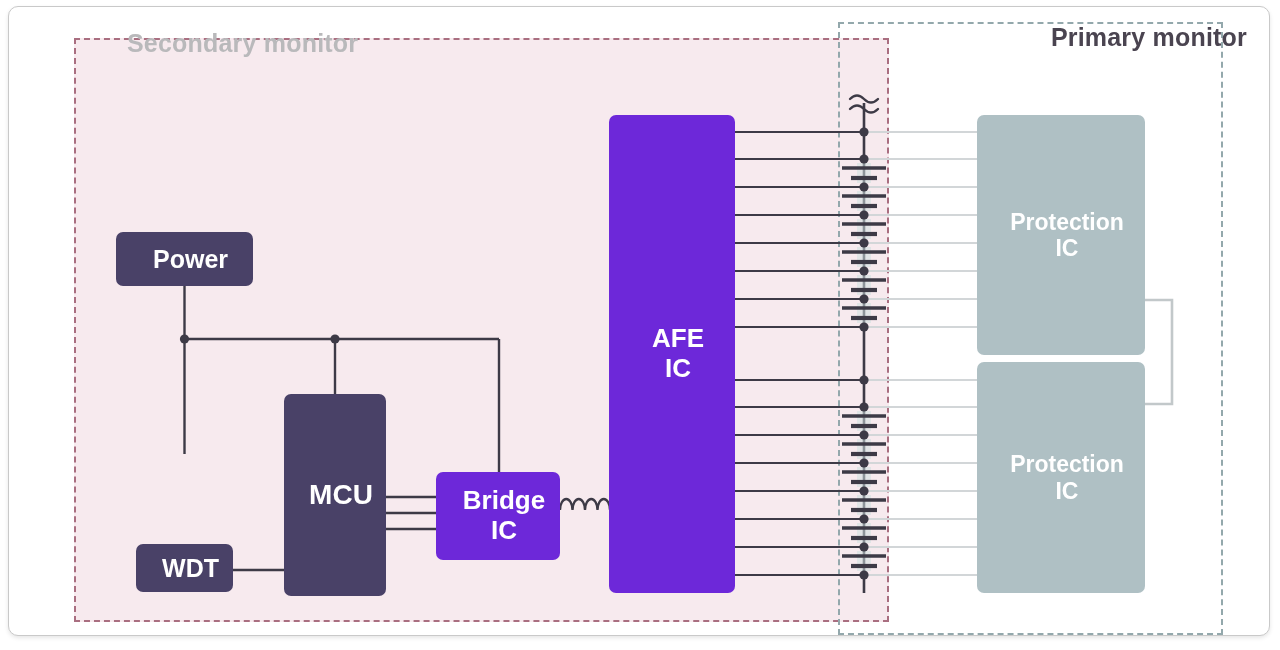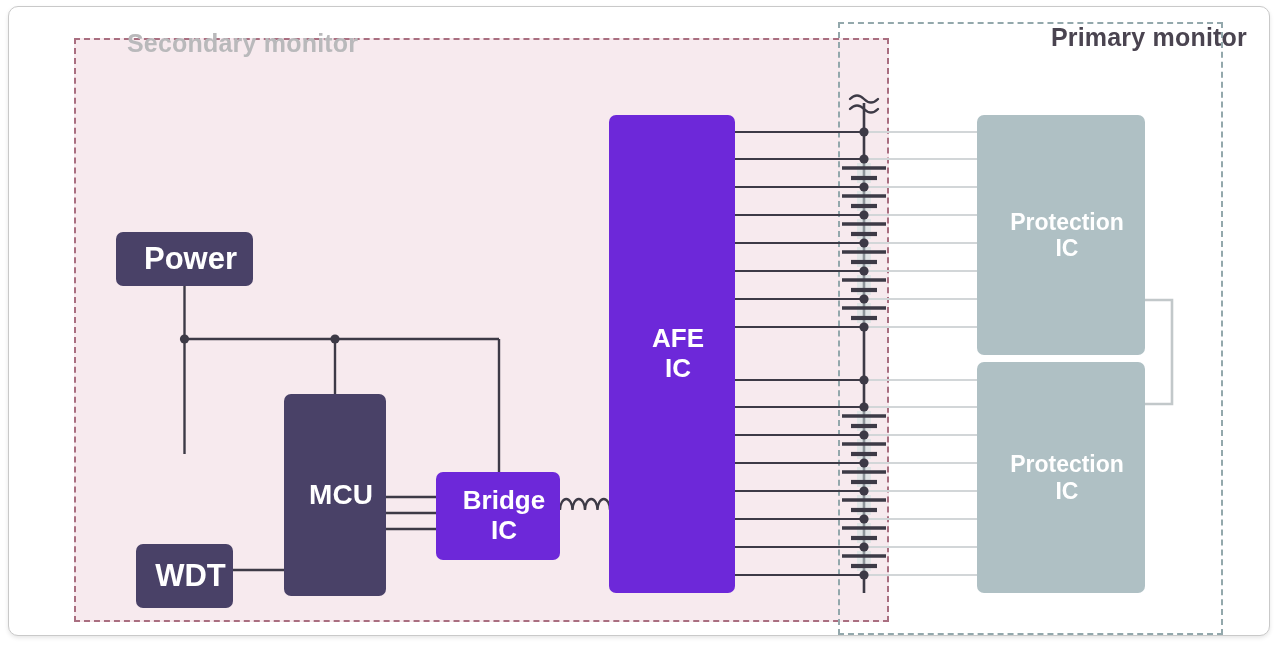--- a/index.html
+++ b/index.html
@@ -204,26 +204,26 @@
           <circle cx="855" cy="540" r="4.6" fill="#3d3a46" stroke="none"></circle>
           <circle cx="855" cy="568" r="4.6" fill="#3d3a46" stroke="none"></circle>
         </g>
       <g id="misc" fill="none">
           <path d="M 551 503 a 6.25 11 0 1 1 12.5 0 a 6.25 11 0 1 1 12.5 0 a 6.25 11 0 1 1 12.5 0 a 6.25 11 0 1 1 12.5 0" stroke="#3d3a46" stroke-width="2.4" fill="none"></path>
           <line x1="601" y1="503" x2="600" y2="503" stroke="#3d3a46" stroke-width="2.4"></line>
           <path d="M 1136 293 H 1163 V 397 H 1136" stroke="#c2c8ca" stroke-width="2.6" fill="none"></path>
         </g>
     </svg>
 
-    <div class="node node-purple" style="left:107px;top:225px;width:137px;height:54px;font-size:31px;">
+    <div class="node node-purple" style="left:107px;top:225px;width:137px;height:54px;font-size:25px;">
       <span>Power</span>
     </div>
 
 
-    <div class="node node-purple" style="left:127px;top:537px;width:97px;height:64px;font-size:31px;">
+    <div class="node node-purple" style="left:127px;top:537px;width:97px;height:48px;font-size:25px;">
       <span>WDT</span>
     </div>
 
     <div class="node node-purple" style="left:275px;top:387px;width:102px;height:202px;font-size:28px;">
       <span>MCU</span>
     </div>
 
     <div class="node node-maroon" style="left:427px;top:465px;width:124px;height:88px;font-size:26px;white-space:pre-line;">
       <span>Bridge
 IC</span>

